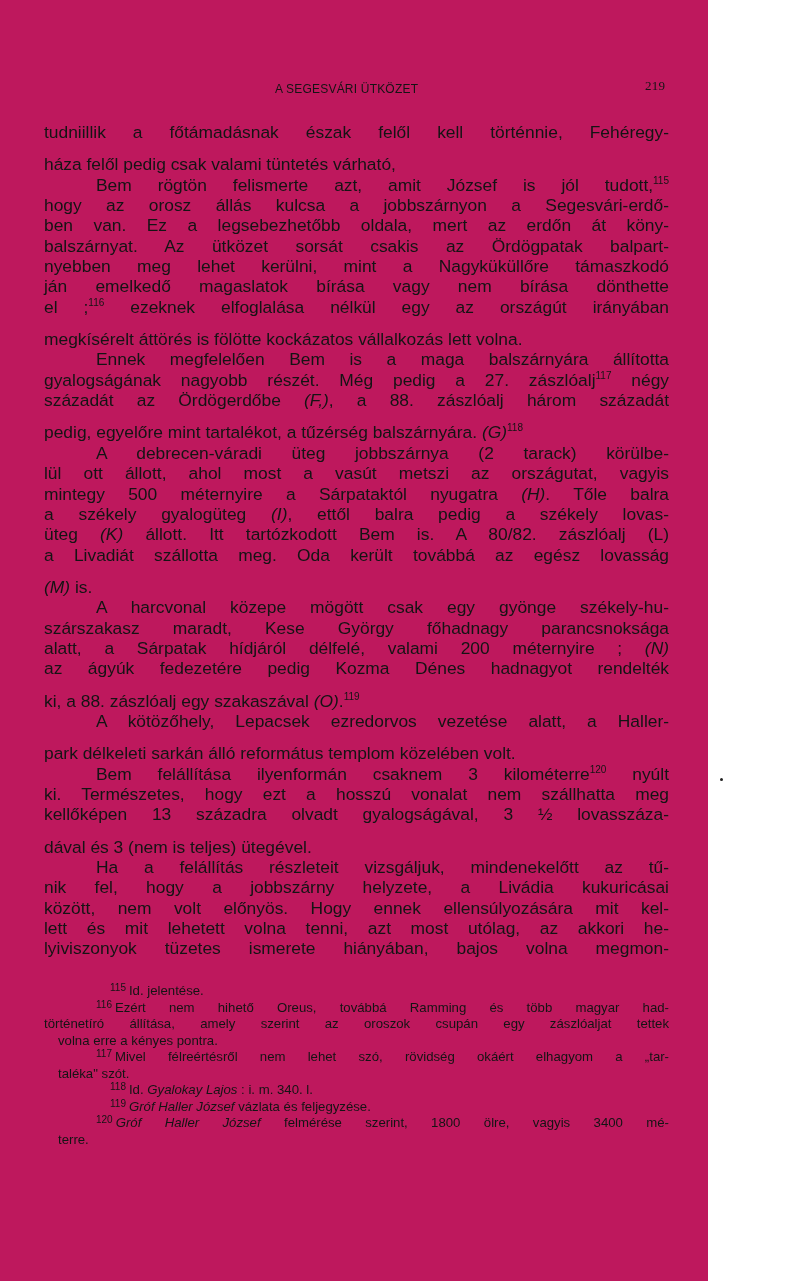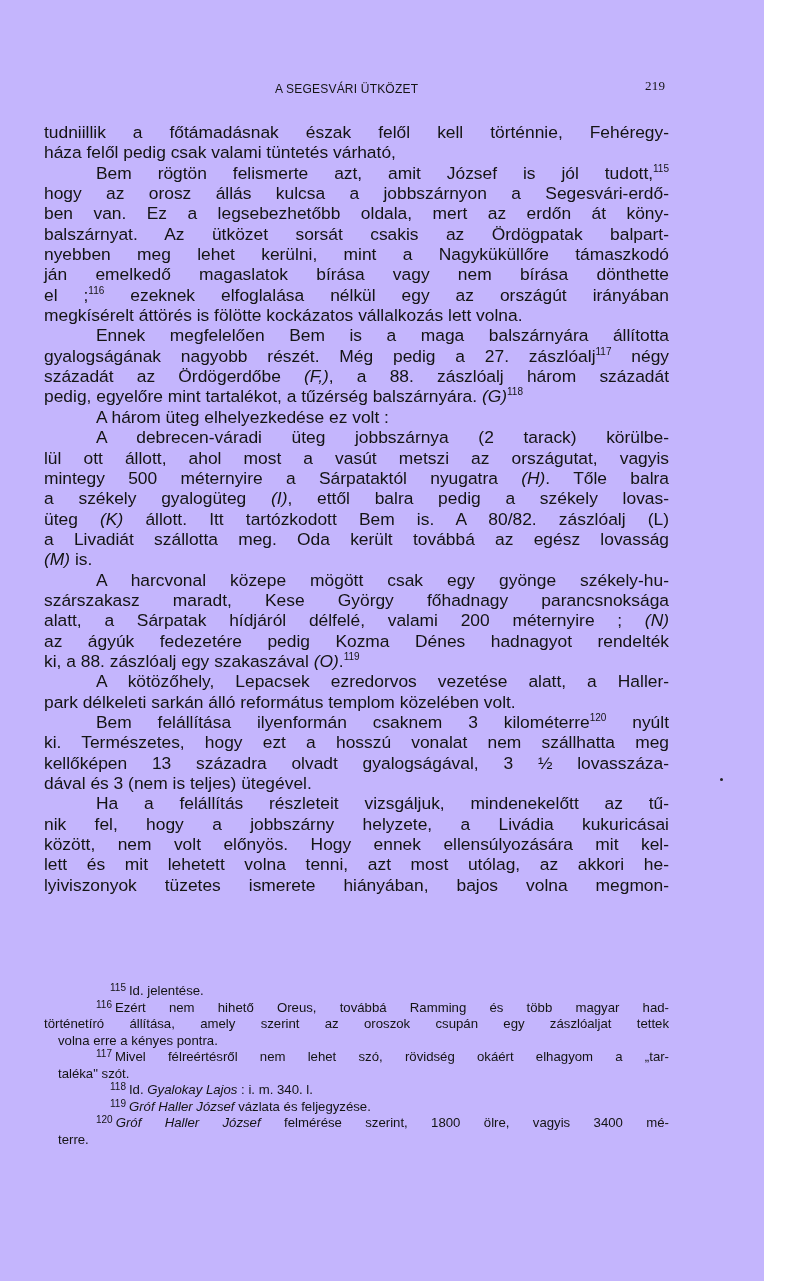--- a/index.html
+++ b/index.html
@@ -1,30 +1,30 @@
 <!DOCTYPE html>
 <html><head>
 <meta charset="utf-8">
 <style>
   html, body { margin: 0; padding: 0; background: #ffffff; }
   body { width: 789px; height: 1281px; position: relative; overflow: hidden; color: #141414; }
-  .page { position: absolute; left: 0; top: 0; width: 764px; height: 1281px; background: #c4b5fd; }
+  .page { position: absolute; left: 0; top: 0; width: 708px; height: 1281px; background: #be185d; }
   .running-head {
     position: absolute; top: 80px; left: 0; width: 789px; height: 20px;
     font-family: "Liberation Sans", sans-serif; font-size: 12px; letter-spacing: 0.2px;
   }
   .running-title { position: absolute; left: 275px; top: 2px; }
   .page-number { position: absolute; left: 645px; top: -2px; font-family: "Liberation Serif", serif; font-size: 13px; }
   .body-text {
     position: absolute; left: 44px; top: 122px; width: 625px;
     font-family: "Liberation Sans Narrow", "Liberation Sans", sans-serif;
     font-size: 17.4px; line-height: 20.35px; transform-origin: 0 0;
   }
   .line { display: block; white-space: nowrap; text-align: justify; text-align-last: justify; height: 20.35px; overflow: visible; }
-  .line.last { text-align-last: left; }
+  .line.last { text-align-last: left; margin-top: 12px; }
   .line.indent { padding-left: 52px; }
   sup { font-size: 10px; line-height: 0; vertical-align: 7px; }
   i { font-style: italic; }
   .footnotes {
     position: absolute; left: 44px; top: 983px; width: 625px;
     font-family: "Liberation Sans", sans-serif; font-size: 13.2px; line-height: 16.5px;
   }
   .fn-line { display: block; white-space: nowrap; text-align: justify; text-align-last: justify; height: 16.5px; }
   .fn-line.last { text-align-last: left; margin-left: 14px; }
   .fn-line.indent { padding-left: 52px; }
@@ -48,21 +48,20 @@
       <span class="line"><span>ben van. Ez a legsebezhetőbb oldala, mert az erdőn át köny-</span></span>
       <span class="line"><span>balszárnyat. Az ütközet sorsát csakis az Ördögpatak balpart-</span></span>
       <span class="line"><span>nyebben meg lehet kerülni, mint a Nagyküküllőre támaszkodó</span></span>
       <span class="line"><span>ján emelkedő magaslatok bírása vagy nem bírása dönthette</span></span>
       <span class="line"><span>el ;</span><sup>116</sup><span> ezeknek elfoglalása nélkül egy az országút irányában</span></span>
       <span class="line last"><span>megkísérelt áttörés is fölötte kockázatos vállalkozás lett volna.</span></span>
       <span class="line indent"><span>Ennek megfelelően Bem is a maga balszárnyára állította</span></span>
       <span class="line"><span>gyalogságának nagyobb részét. Még pedig a 27. zászlóalj</span><sup>117</sup><span> négy</span></span>
       <span class="line"><span>századát az Ördögerdőbe </span><i>(F,)</i><span>, a 88. zászlóalj három századát</span></span>
       <span class="line last"><span>pedig, egyelőre mint tartalékot, a tűzérség balszárnyára. </span><i>(G)</i><sup>118</sup></span>
-      <span class="line indent last"><span>A három üteg elhelyezkedése ez volt :</span></span>
       <span class="line indent"><span>A debrecen-váradi üteg jobbszárnya (2 tarack) körülbe-</span></span>
       <span class="line"><span>lül ott állott, ahol most a vasút metszi az országutat, vagyis</span></span>
       <span class="line"><span>mintegy 500 méternyire a Sárpataktól nyugatra </span><i>(H)</i><span>. Tőle balra</span></span>
       <span class="line"><span>a székely gyalogüteg </span><i>(I)</i><span>, ettől balra pedig a székely lovas-</span></span>
       <span class="line"><span>üteg </span><i>(K)</i><span> állott. Itt tartózkodott Bem is. A 80/82. zászlóalj (L)</span></span>
       <span class="line"><span>a Livadiát szállotta meg. Oda került továbbá az egész lovasság</span></span>
       <span class="line last"><i>(M)</i><span> is.</span></span>
       <span class="line indent"><span>A harcvonal közepe mögött csak egy gyönge székely-hu-</span></span>
       <span class="line"><span>szárszakasz maradt, Kese György főhadnagy parancsnoksága</span></span>
       <span class="line"><span>alatt, a Sárpatak hídjáról délfelé, valami 200 méternyire ; </span><i>(N)</i></span>

